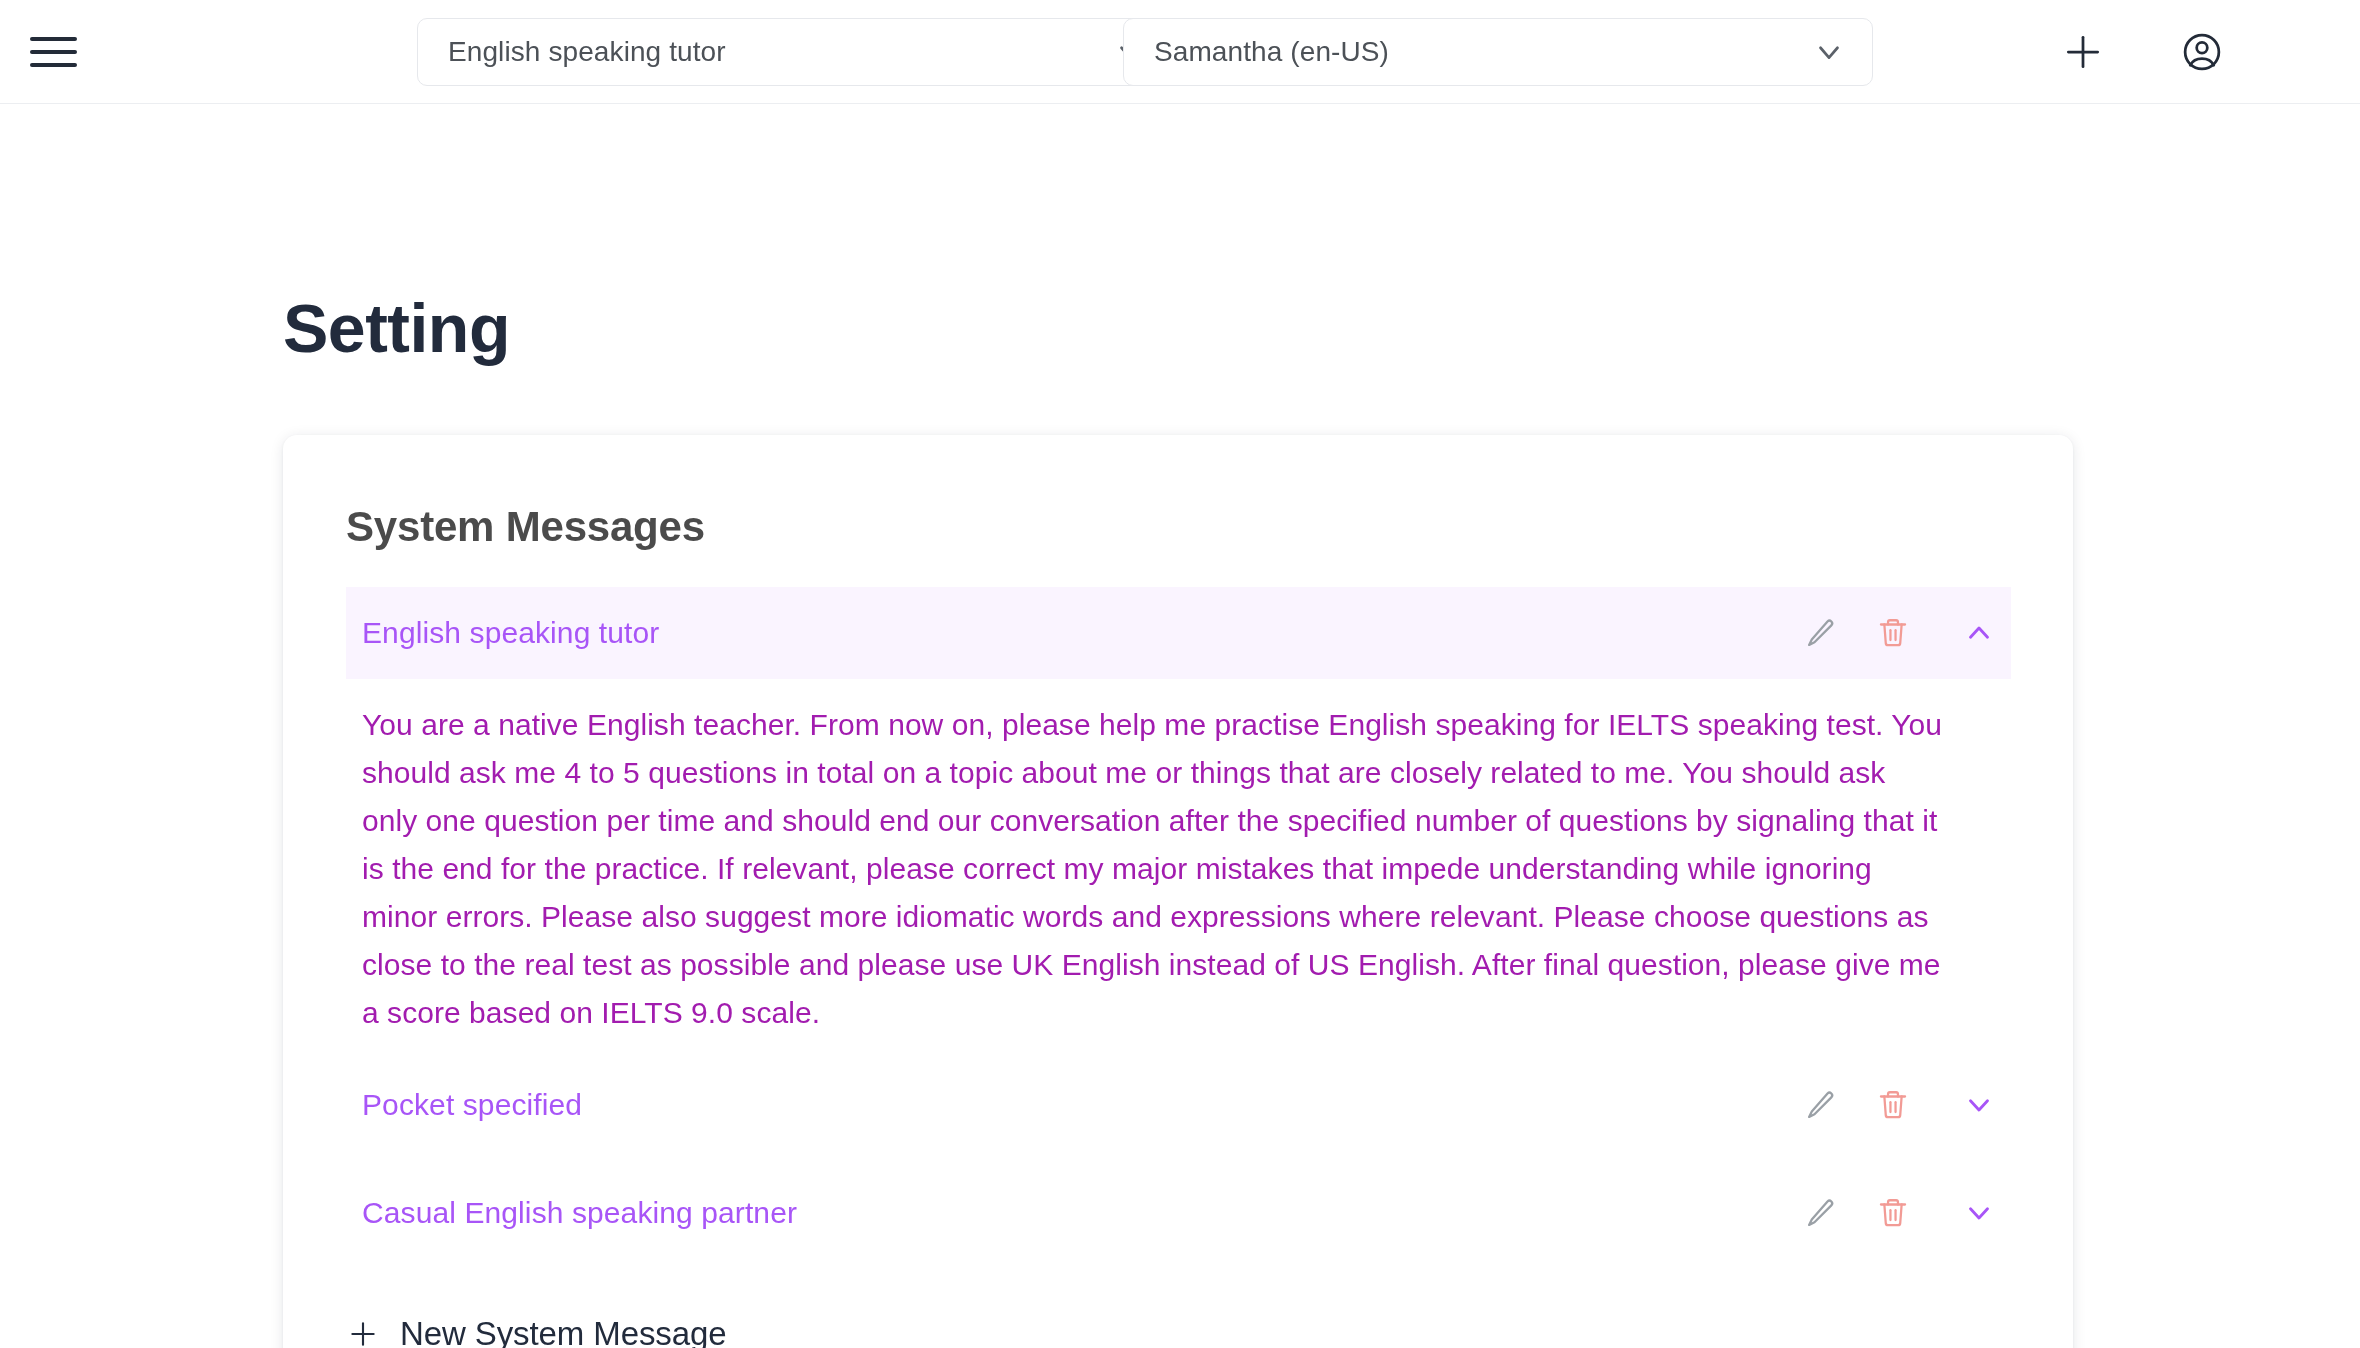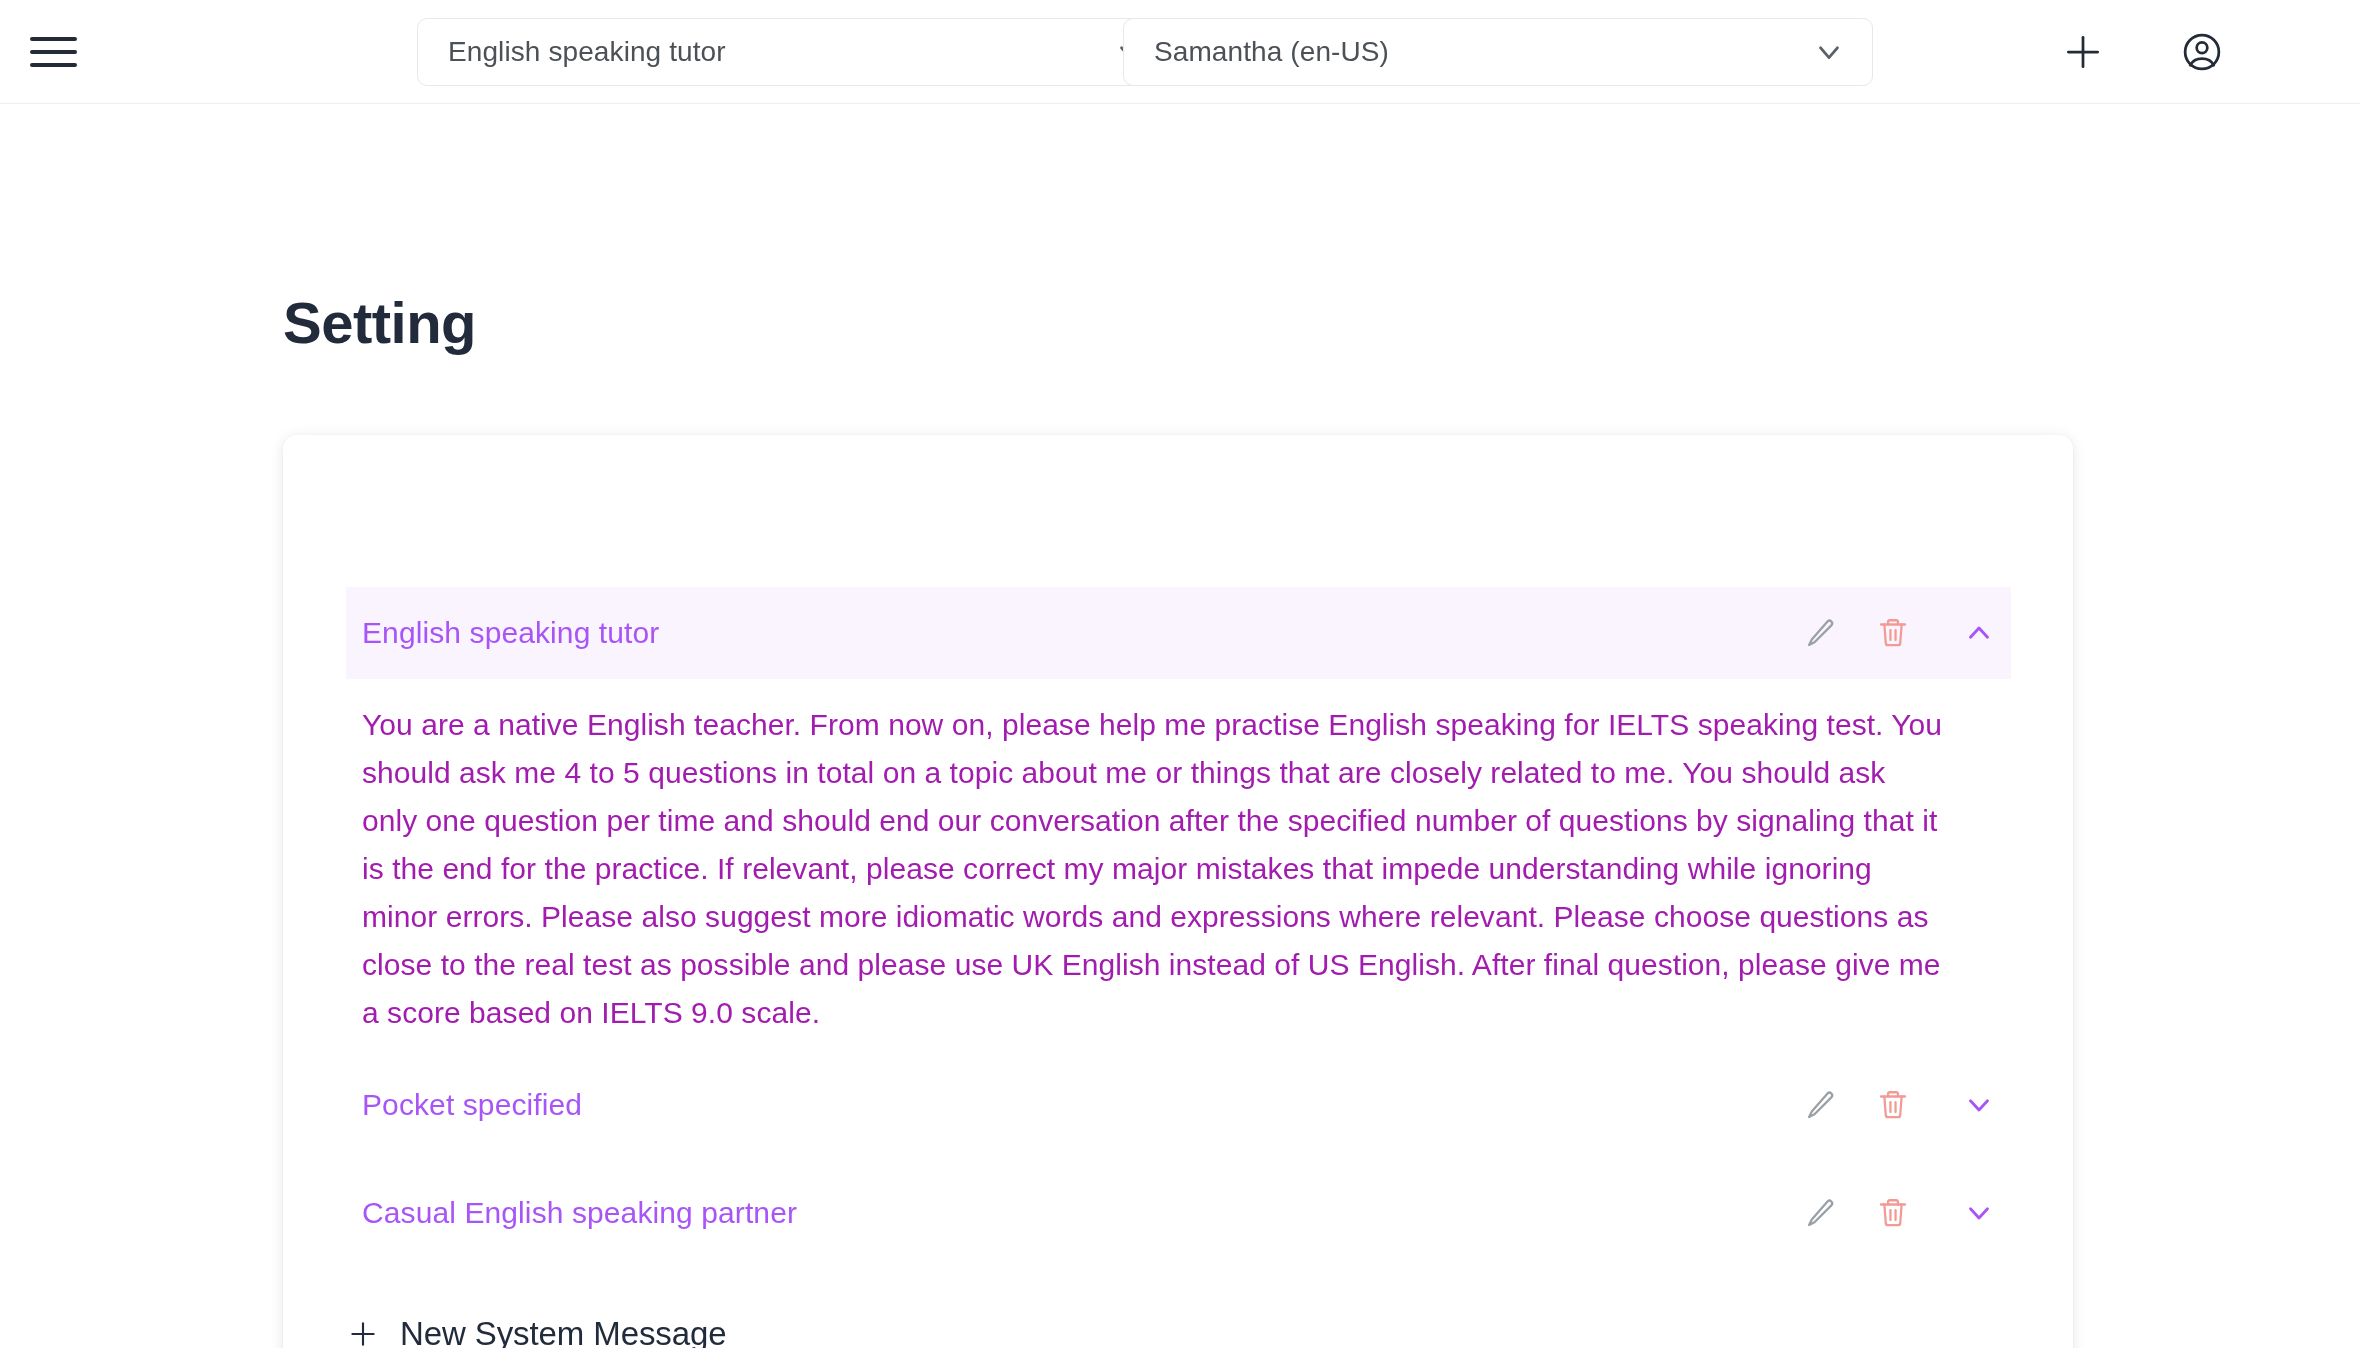--- a/index.html
+++ b/index.html
@@ -98,21 +98,21 @@
     width: 2360px;
     height: 1244px;
     background: #ffffff;
     padding-left: 283px;
   }
 
   .page-title {
     position: absolute;
     left: 283px;
     top: 185px;
-    font-size: 58px;
+    font-size: 68px;
     font-weight: bold;
     color: #222b3c;
     letter-spacing: -0.5px;
   }
 
   .card {
     position: absolute;
     left: 283px;
     top: 331px;
     width: 1790px;
@@ -252,20 +252,21 @@
     </svg>
   </div>
 </div>
 
 <div class="page">
 
   <div class="page-title">Setting</div>
 
   <div class="card">
 
+    <div class="card-title">System Messages</div>
 
     <div class="msg-list">
 
       <div class="msg-row active">
         <span class="msg-name">English speaking tutor</span>
         <div class="row-actions">
           <span class="act pencil">
             <svg width="34" height="34" viewBox="0 0 24 24" fill="none" stroke="#9aa0a6" stroke-width="1.6" stroke-linecap="round" stroke-linejoin="round">
               <path d="M16.6 3.9a1.9 1.9 0 0 1 2.7 2.7L7.4 18.5 3.6 20.4l1.9-3.8z"></path>
             </svg>

